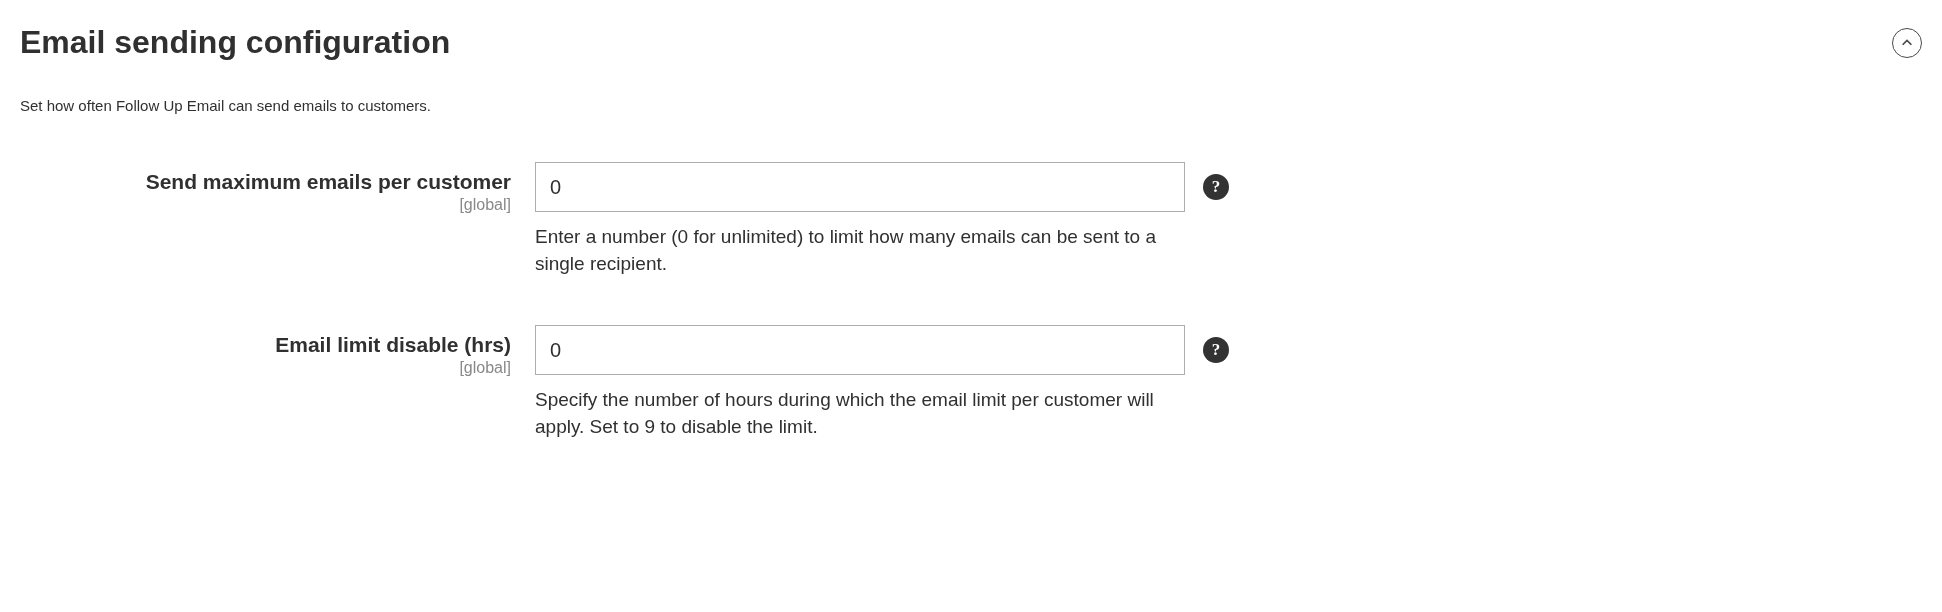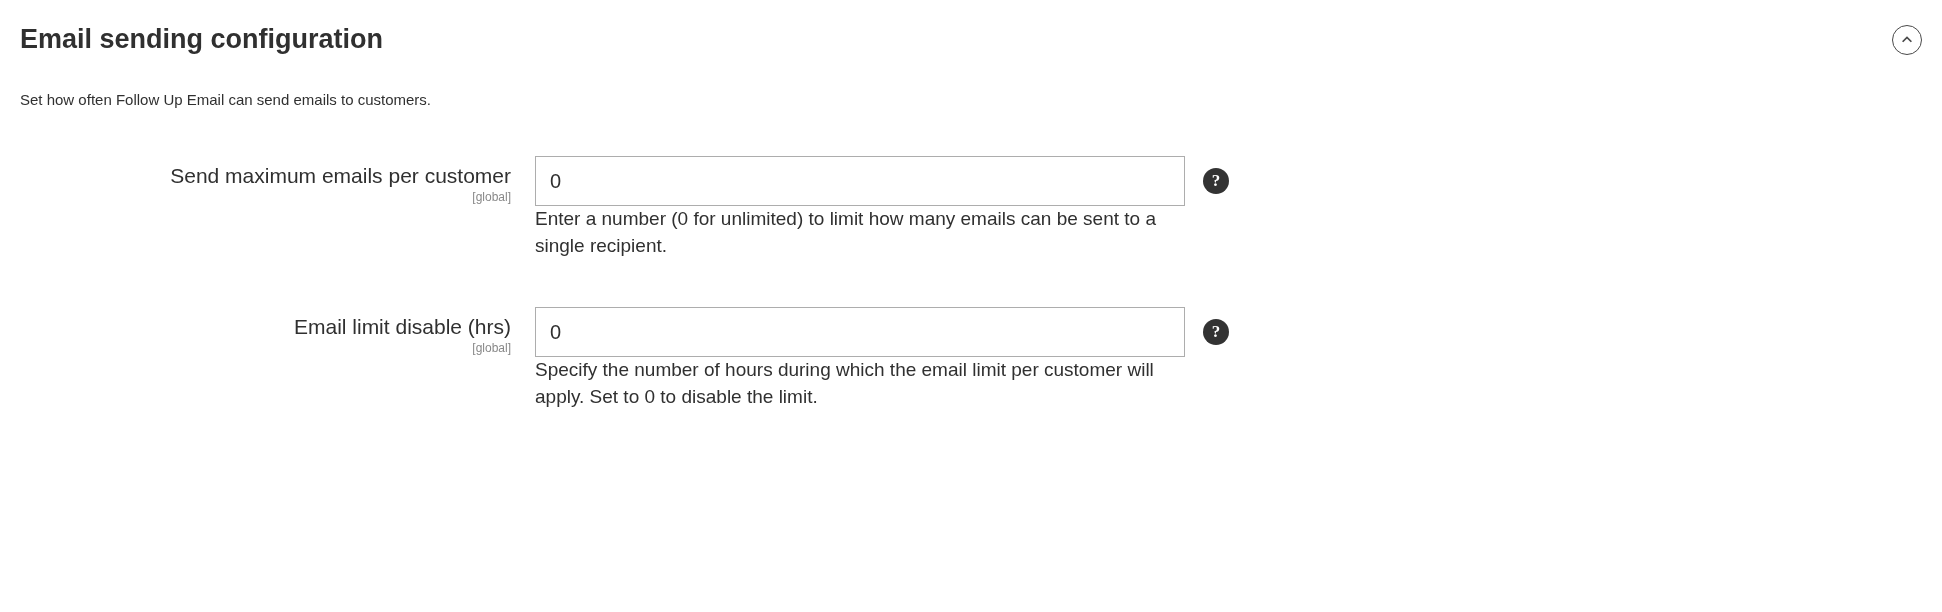--- a/index.html
+++ b/index.html
@@ -14,21 +14,21 @@
       padding: 24px 20px;
       width: 1942px;
     }
     .section-header {
       display: flex;
       justify-content: space-between;
       align-items: center;
       margin-bottom: 36px;
     }
     .section-title {
-      font-size: 27px;
+      font-size: 32px;
       font-weight: 600;
       color: #303030;
     }
     .collapse-toggle {
       width: 30px;
       height: 30px;
       border: 1.5px solid #4a4a4a;
       border-radius: 50%;
       display: flex;
       align-items: center;
@@ -51,46 +51,46 @@
       margin-bottom: 48px;
     }
     .field-label-col {
       width: 515px;
       text-align: right;
       padding-right: 24px;
       padding-top: 8px;
     }
     .field-label {
       font-size: 21px;
-      font-weight: 400;
+      font-weight: 700;
       color: #303030;
       display: block;
     }
     .field-scope {
-      font-size: 12px;
+      font-size: 16px;
       color: #888;
       display: block;
       margin-top: 2px;
     }
     .field-value-col {
       width: 650px;
     }
     .text-input {
       width: 100%;
       height: 50px;
       border: 1px solid #adadad;
       padding: 0 14px;
       font-size: 20px;
       color: #303030;
       background: #fff;
     }
     .field-note {
       font-size: 19px;
       color: #303030;
-      margin-top: 0;
+      margin-top: 12px;
       line-height: 1.4;
       max-width: 635px;
     }
     .field-tooltip {
       margin-left: 18px;
       padding-top: 12px;
     }
     .help-icon {
       width: 26px;
       height: 26px;
@@ -134,18 +134,18 @@
   </div>
 </div>
 
 <div class="field-row">
   <div class="field-label-col">
     <span class="field-label">Email limit disable (hrs)</span>
     <span class="field-scope">[global]</span>
   </div>
   <div class="field-value-col">
     <input type="text" class="text-input" value="0" style="">
-    <p class="field-note">Specify the number of hours during which the email limit per customer will apply. Set to 0 to disable the limit.</p>
+    <p class="field-note">Specify the number of hours during which the email limit per customer will apply. Set to 9 to disable the limit.</p>
   </div>
   <div class="field-tooltip">
     <div class="help-icon">?</div>
   </div>
 </div>
 
 </body></html>

